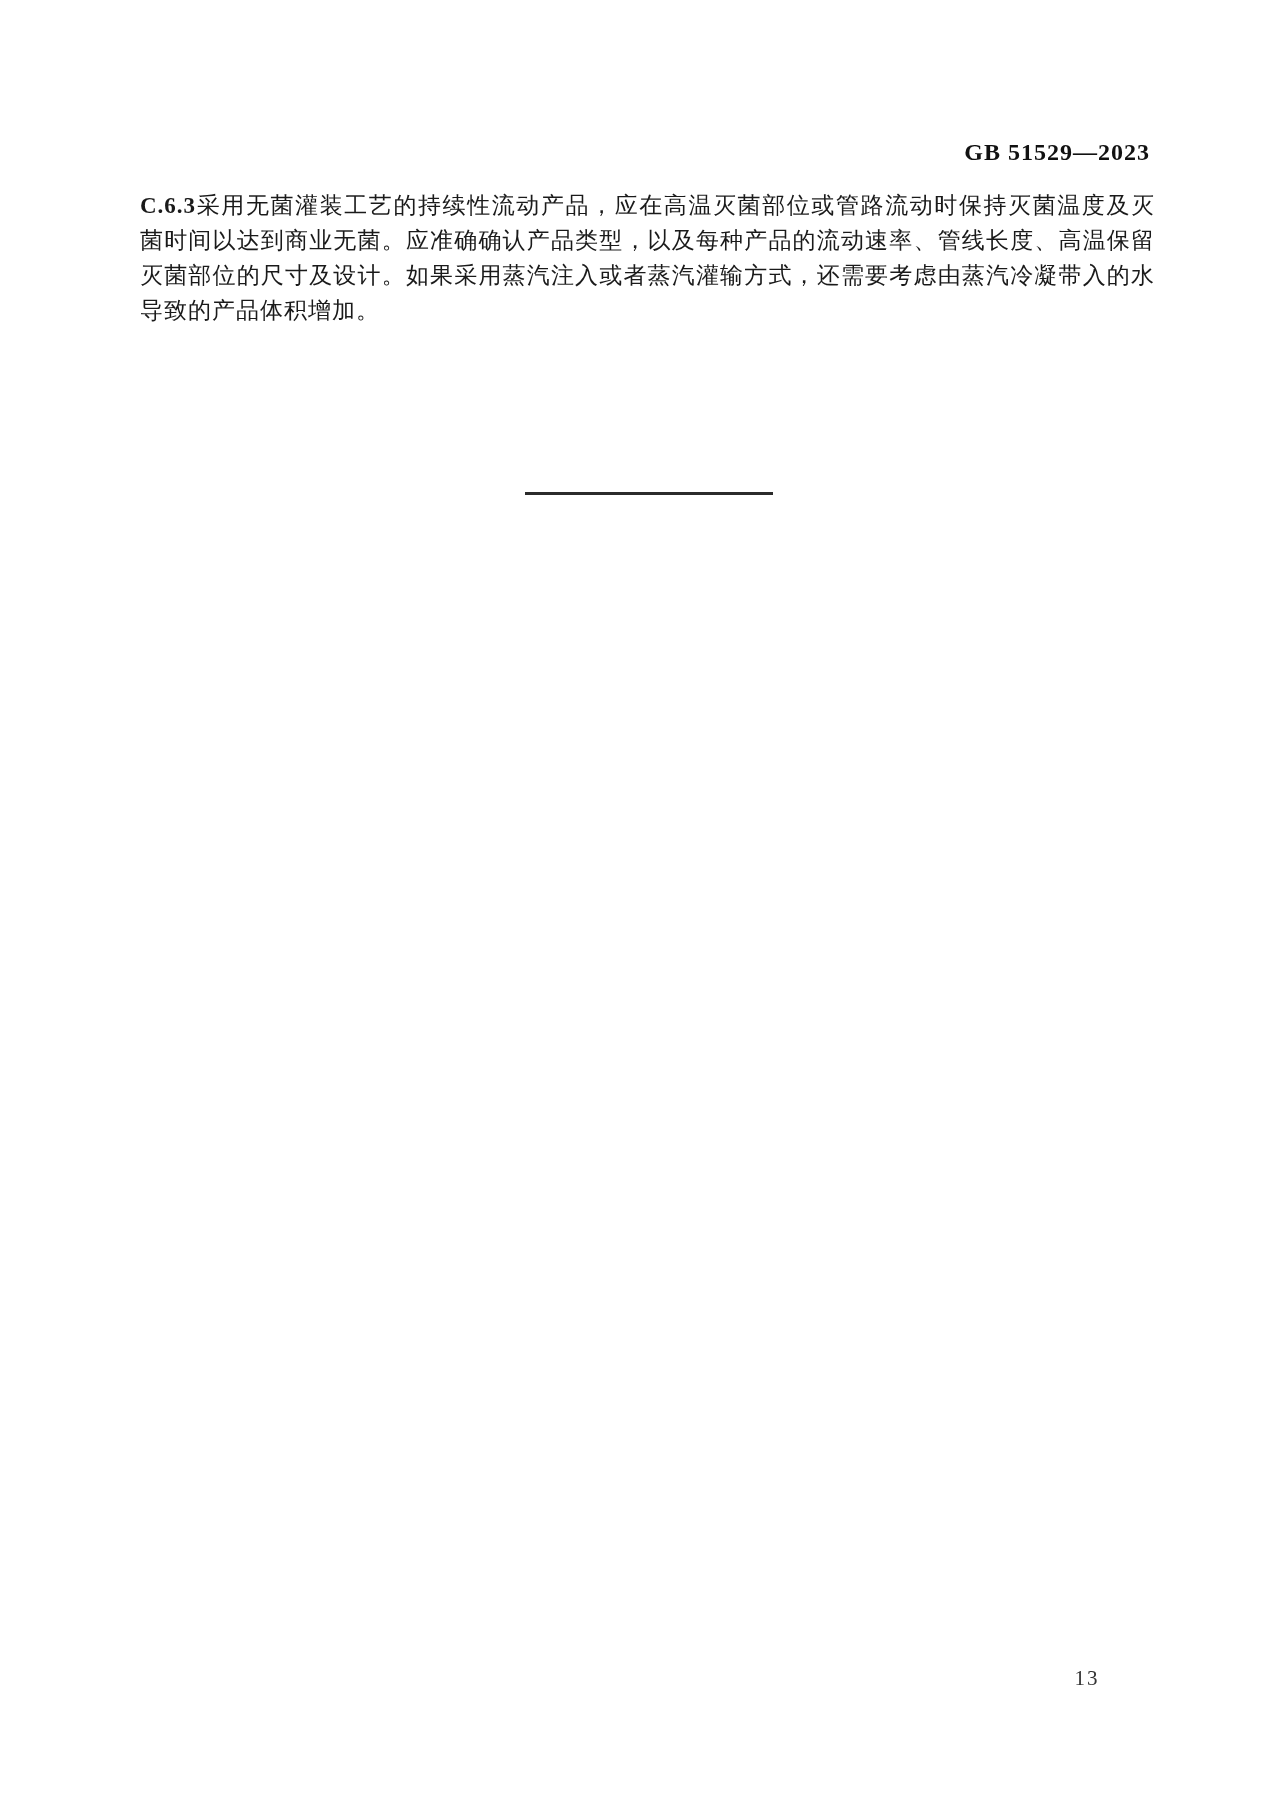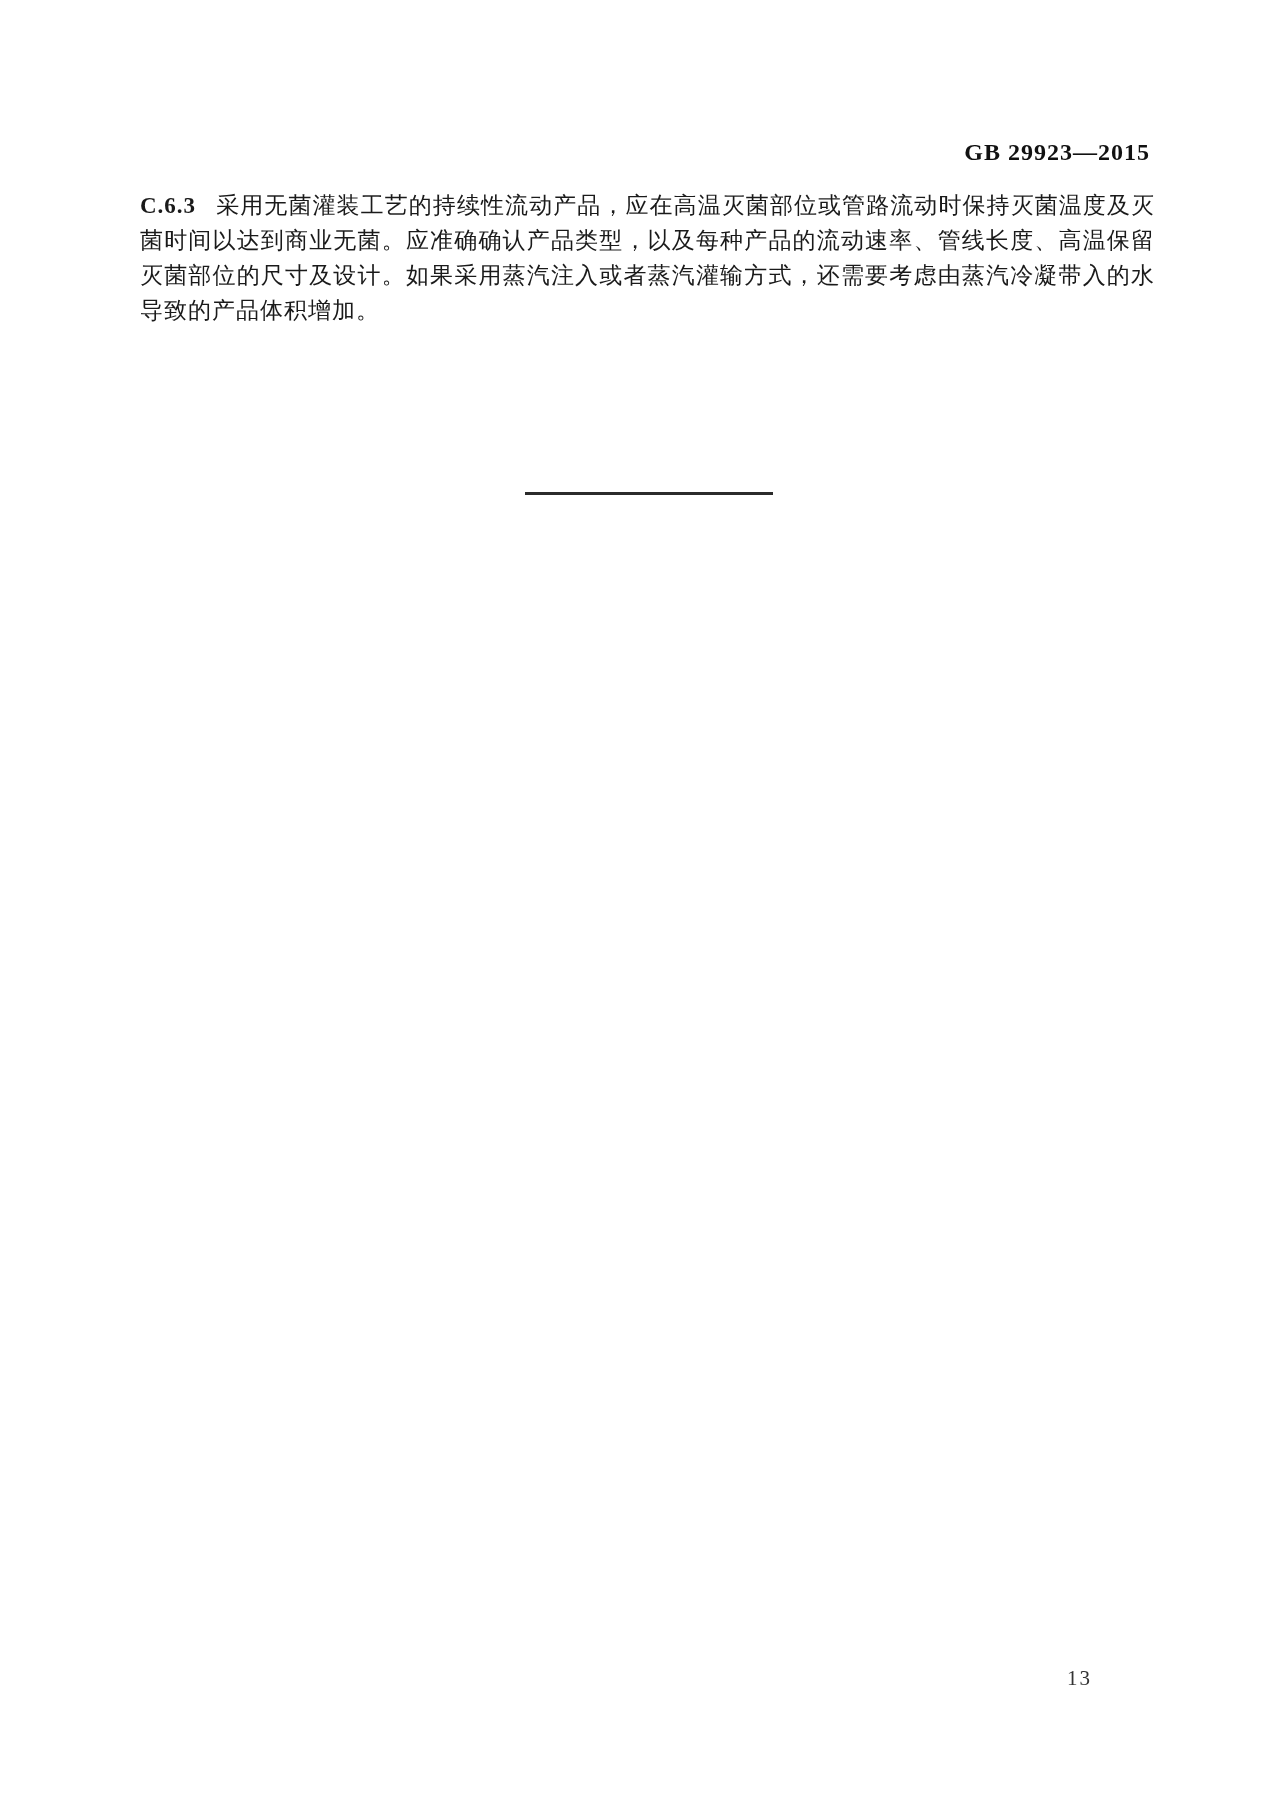--- a/index.html
+++ b/index.html
@@ -37,47 +37,46 @@
     text-align: justify;
     text-justify: inter-character;
     letter-spacing: 1px;
   }
   .para {
     margin: 0;
     padding: 0;
   }
   .clause-num {
     font-weight: bold;
-    margin-right: 20px;
   }
   .end-rule {
     position: absolute;
     left: 525px;
     top: 492px;
     width: 248px;
     height: 3px;
     background: #2b2b2b;
   }
   .page-number {
     position: absolute;
     top: 1666px;
-    left: 1022px;
+    left: 1052px;
     width: 70px;
-    text-align: right;
+    text-align: center;
     font-size: 21px;
     letter-spacing: 2px;
     color: #333333;
   }
 </style>
 </head>
 <body>
 
 <div class="page">
 
-  <div class="header">GB 29923—2015</div>
+  <div class="header">GB 51529—2023</div>
 
   <div class="content">
     <p class="para">
       <span class="clause-num">C.6.3</span><span class="clause-text">采用无菌灌装工艺的持续性流动产品，应在高温灭菌部位或管路流动时保持灭菌温度及灭菌时间以达到商业无菌。应准确确认产品类型，以及每种产品的流动速率、管线长度、高温保留灭菌部位的尺寸及设计。如果采用蒸汽注入或者蒸汽灌输方式，还需要考虑由蒸汽冷凝带入的水导致的产品体积增加。</span>
     </p>
   </div>
 
   <div class="end-rule"></div>
 
   <div class="page-number">13</div>

